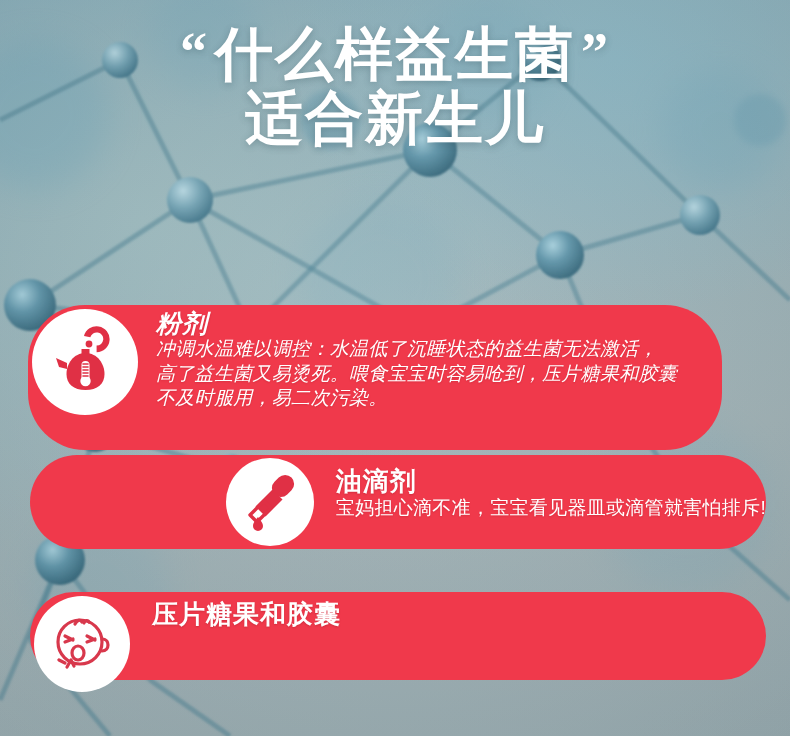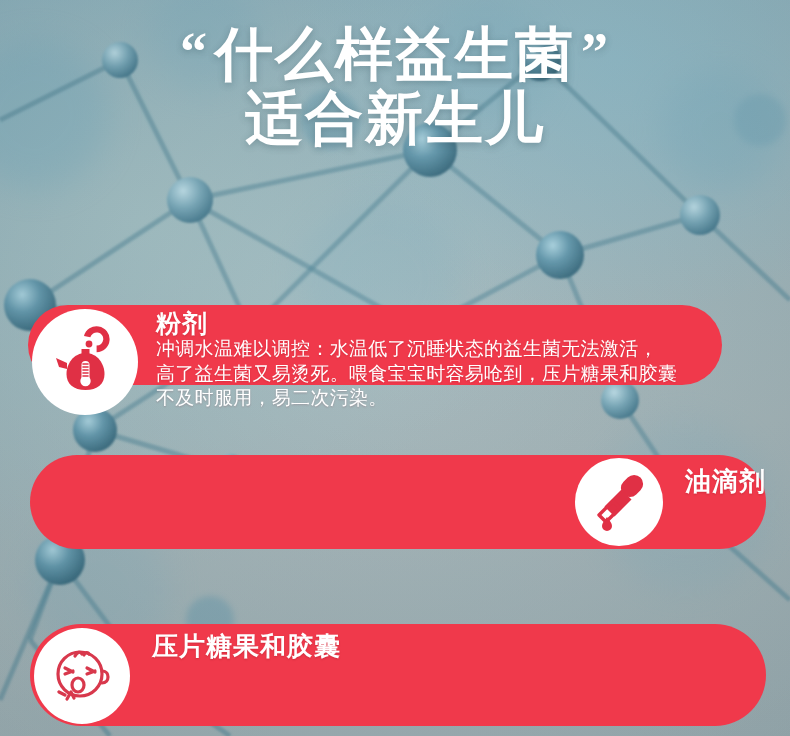--- a/index.html
+++ b/index.html
@@ -50,23 +50,23 @@
   .qmark{font-size:54px;vertical-align:top;padding:0 6px;font-family:"Liberation Serif",serif;}
 
   
   .card{
     position:absolute;
     background:#f0394b;
     display:flex;
     align-items:flex-start;
     z-index:4;
   }
-  .card.c1{left:28px;top:305px;width:694px;height:80px;border-radius:57px;}
+  .card.c1{left:28px;top:305px;width:694px;height:145px;border-radius:57px;font-style:italic;}
   .card.c2{left:30px;top:455px;width:736px;height:94px;border-radius:47px;justify-content:flex-end;}
-  .card.c3{left:30px;top:624px;width:736px;height:102px;border-radius:52px;}
+  .card.c3{left:30px;top:592px;width:736px;height:88px;border-radius:52px;}
 
   .icon-circle{
     flex:0 0 auto;
     background:#ffffff;
     border-radius:50%;
     display:flex;align-items:center;justify-content:center;
     box-sizing:border-box;
   }
   .c1 .icon-circle{width:106px;height:106px;margin:4px 0 0 4px;}
   .c2 .icon-circle{width:88px;height:88px;margin:3px 0 0 3px;}
@@ -235,20 +235,21 @@
           <path d="M20 39 l5 5 l-9 9 l-5-5z" opacity="0"></path>
         </g>
         <g fill="none" stroke="#e03045" stroke-width="3.4" stroke-linejoin="round">
           <path d="M26 31 l7 7 l-14 14 l-7-7z"></path>
         </g>
         <path d="M20 47 c3 4 5 6 5 9 a5 5 0 0 1 -10 0 c0-3 2-5 5-9z" fill="#e03045"></path>
       </svg>
     </div>
     <div class="card-text">
       <div class="card-title">油滴剂</div>
+      <div class="card-body">宝妈担心滴不准，宝宝看见器皿或滴管就害怕排斥!</div>
     </div>
   </div>
 
   <div class="card c3">
     <div class="icon-circle">
       <svg width="70" height="70" viewBox="0 0 70 70">
         <g fill="none" stroke="#d8384c" stroke-width="3.2" stroke-linecap="round" stroke-linejoin="round">
           <circle cx="33" cy="33" r="22"></circle>
           <path d="M55 30 c5 0 6 4 6 6 c0 3-2 6-6 6"></path>
           <path d="M28 15 c2-4 5-5 7-2"></path>

